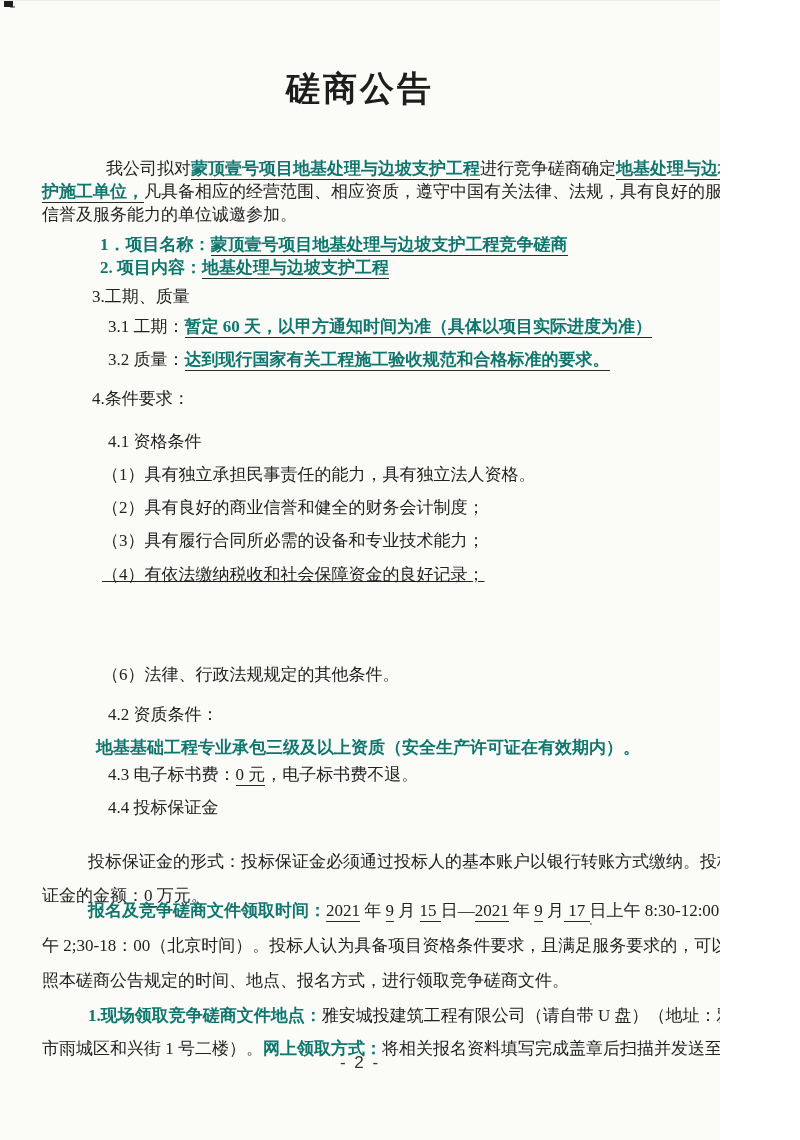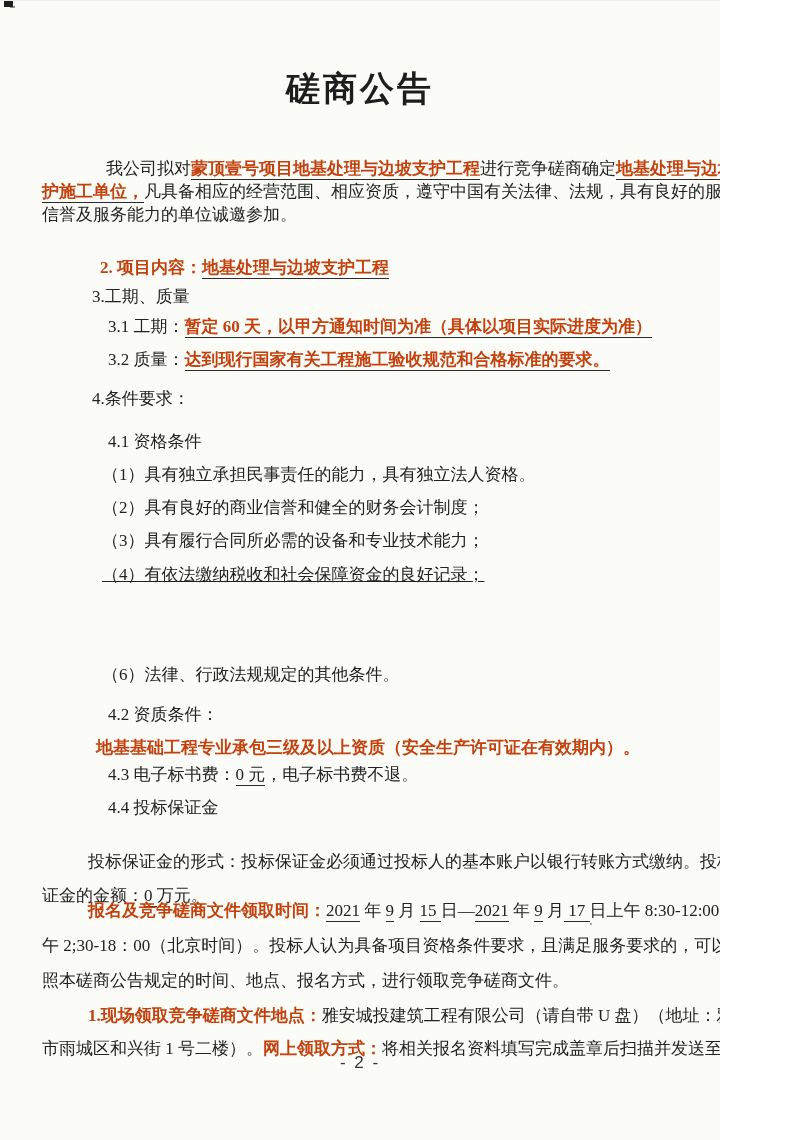--- a/index.html
+++ b/index.html
@@ -11,21 +11,21 @@
     font-family:"Liberation Serif","DejaVu Serif",serif;
     color:#222222;
   }
   .blk{
     position:absolute;
     left:42px;width:712px;
     font-size:17px;line-height:22px;
     color:#222222;
     word-break:break-all;
   }
-  .b{font-weight:bold;color:#c2410c;}
+  .b{font-weight:bold;color:#0f766e;}
   .u{border-bottom:1px solid #2b2b2b;padding-bottom:1px;}
   #b-title{
     position:absolute;left:0;top:68px;width:100%;
     text-align:center;font-size:34px;line-height:42px;
     font-weight:bold;letter-spacing:3px;color:#1d1d1d;
   }
   #b-intro {top:140px;line-height:23px;text-indent:64px;}
   #b-item1 {top:217px;text-indent:58px;}
   #b-item2 {top:240px;text-indent:58px;}
   #b-h3    {top:269px;text-indent:50px;}
@@ -77,20 +77,21 @@
 
 <div id="page">
   <div class="scan-top-edge"></div>
   <div class="corner-mark"></div>
   <div class="speck" id="speck1"></div>
   <div class="speck" id="speck2"></div>
 
   <div id="b-title">磋商公告</div>
 
   <p class="blk" id="b-intro"><span>我公司拟对</span><span class="b u">蒙顶壹号项目地基处理与边坡支护工程</span><span>进行竞争磋商确定</span><span class="b u">地基处理与边坡支护施工单位，</span><span>凡具备相应的经营范围、相应资质，遵守中国有关法律、法规，具有良好的服务信誉及服务能力的单位诚邀参加。</span></p>
+  <p class="blk" id="b-item1"><span class="b">1．项目名称：</span><span class="b u">蒙顶壹号项目地基处理与边坡支护工程竞争磋商</span></p>
   <p class="blk" id="b-item2"><span class="b">2. 项目内容：</span><span class="b u">地基处理与边坡支护工程</span></p>
   <p class="blk" id="b-h3"><span>3.工期、质量</span></p>
   <p class="blk" id="b-i31"><span>3.1 工期：</span><span class="b u">暂定 60 天，以甲方通知时间为准（具体以项目实际进度为准）</span></p>
   <p class="blk" id="b-i32"><span>3.2 质量：</span><span class="b u">达到现行国家有关工程施工验收规范和合格标准的要求。</span></p>
   <p class="blk" id="b-h4"><span>4.条件要求：</span></p>
   <p class="blk" id="b-h41"><span>4.1 资格条件</span></p>
   <p class="blk" id="b-c1"><span>（1）具有独立承担民事责任的能力，具有独立法人资格。</span></p>
   <p class="blk" id="b-c2"><span>（2）具有良好的商业信誉和健全的财务会计制度；</span></p>
   <p class="blk" id="b-c3"><span>（3）具有履行合同所必需的设备和专业技术能力；</span></p>
   <p class="blk" id="b-c4"><span>（4）有依法缴纳税收和社会保障资金的良好记录；</span></p>

